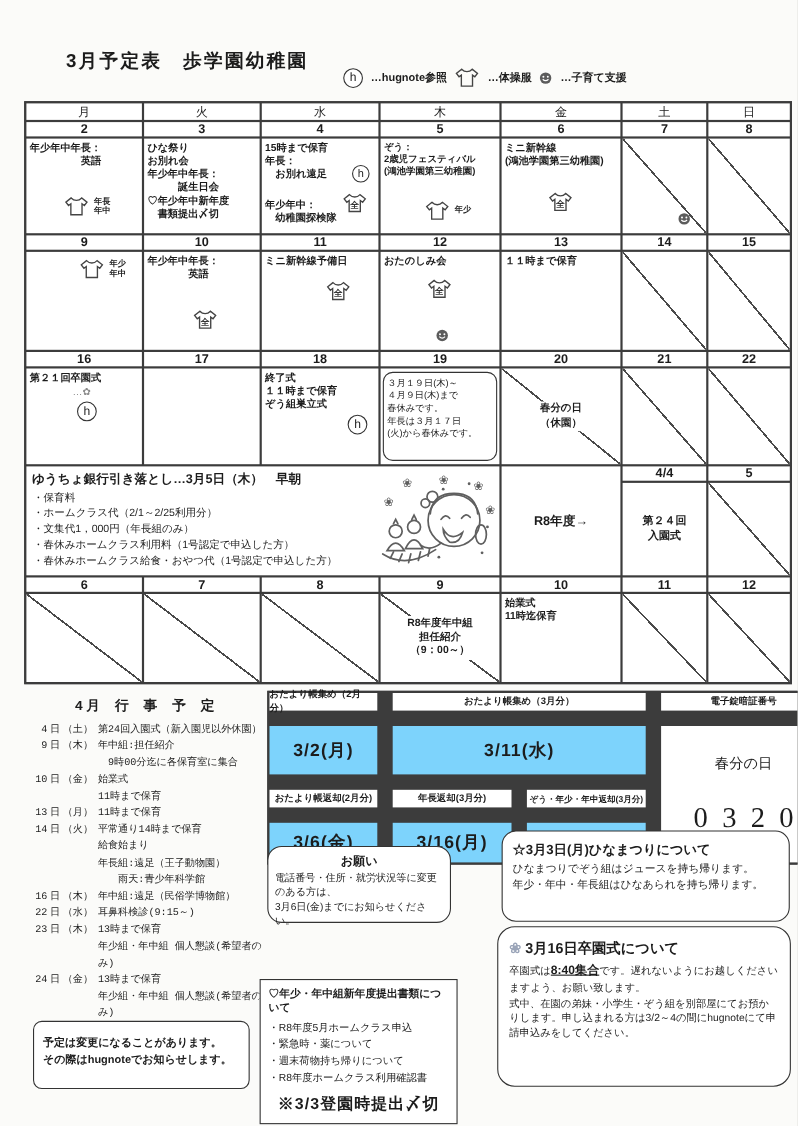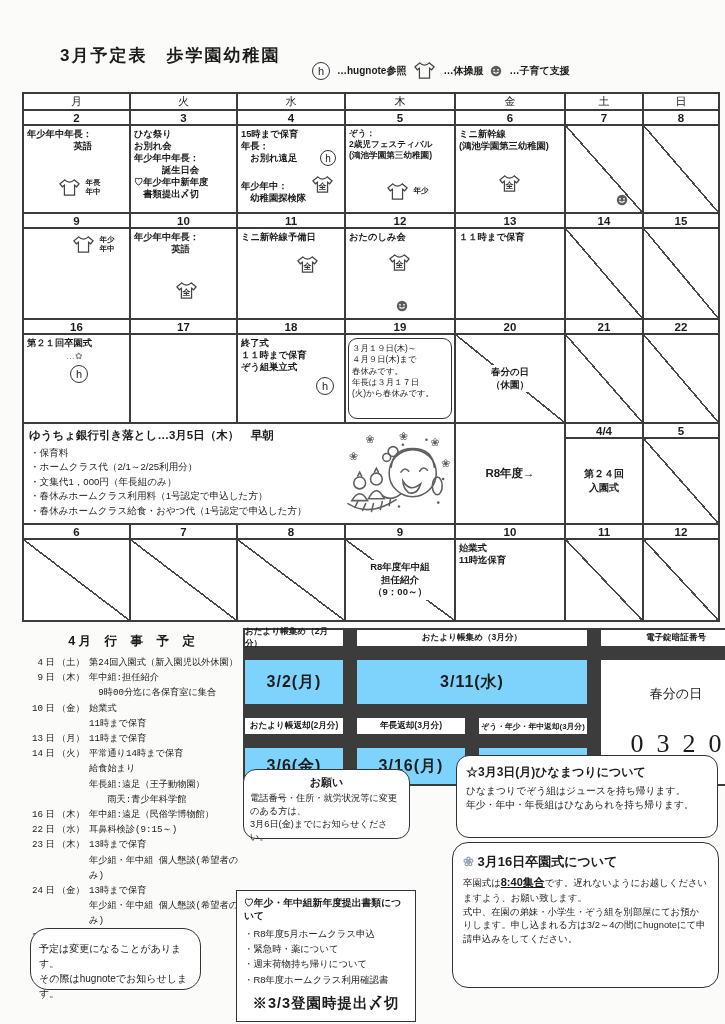--- a/index.html
+++ b/index.html
@@ -78,22 +78,22 @@
   .hbox .bb{font-size:9.8px;line-height:1.45;}
   .docs{left:236px;top:843px;width:180px;height:132px;padding:6px 7px;margin-top:47px;}
   .docs .bt{font-size:9.8px;font-weight:700;margin-bottom:3px;}
   .docs .bi{font-size:9.4px;line-height:1.62;}
   .docs .dl{text-align:center;font-size:14.5px;font-weight:700;margin-top:7px;letter-spacing:1px;}
   .grad{left:452px;top:842px;width:267px;height:146px;border-radius:16px;padding:10px 10px;}
   .grad .bt{font-size:13px;font-weight:700;margin-bottom:4px;}
   .grad .fl{color:#9aa4b8;font-size:13px;}
   .grad .bb{font-size:9.4px;line-height:1.45;}
   .grad b{font-size:11px;text-decoration:underline;}
-  .noteb{left:30px;top:928px;width:171px;height:62px;border-radius:18px;padding:12px 8px;
-         font-size:10px;font-weight:400;line-height:1.5;}
+  .noteb{left:30px;top:928px;width:197px;height:62px;border-radius:8px;padding:12px 8px;
+         font-size:10px;font-weight:700;line-height:1.5;}
   .abs{position:absolute;}
   .gray{color:#8a8a8a;}
 </style>
 </head>
 <body>
 
 <div class="page">
 
   <div class="title">3月予定表　歩学園幼稚園</div>
   <div class="legend">

